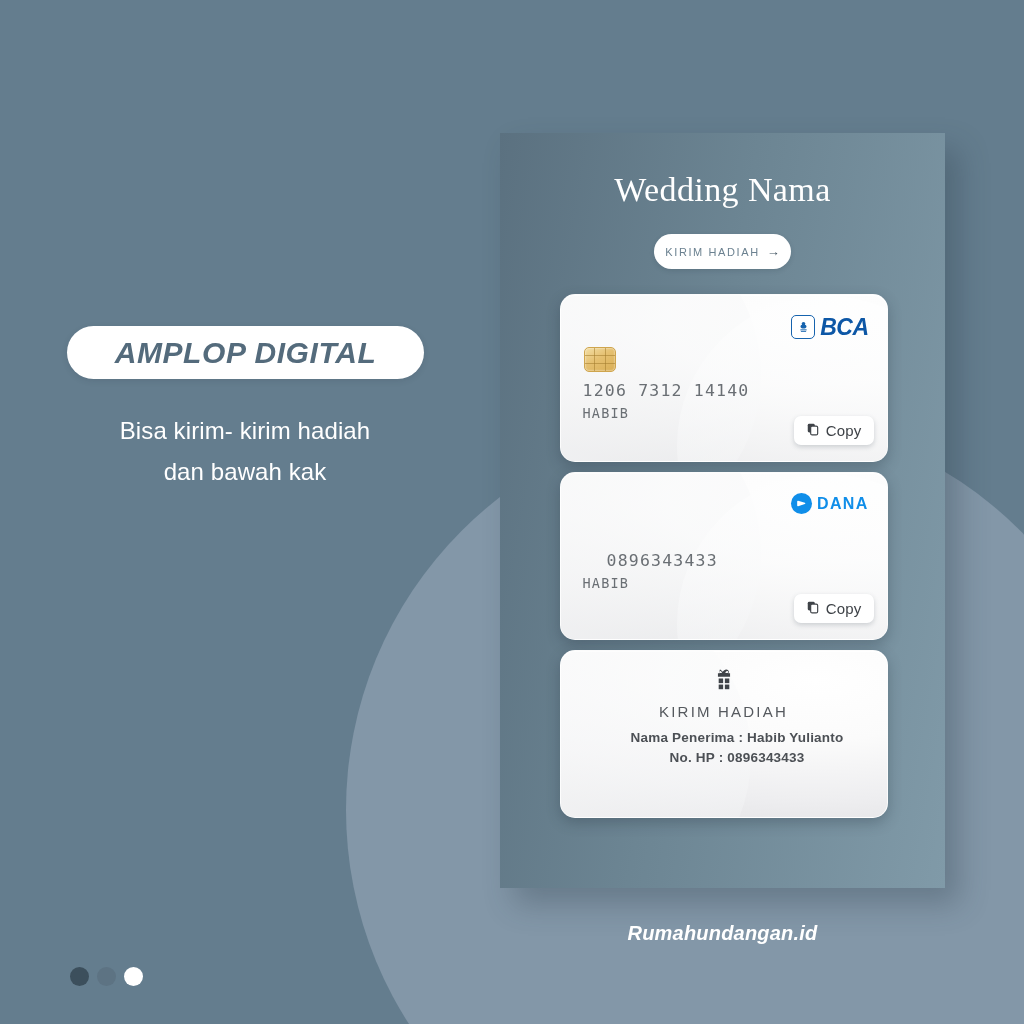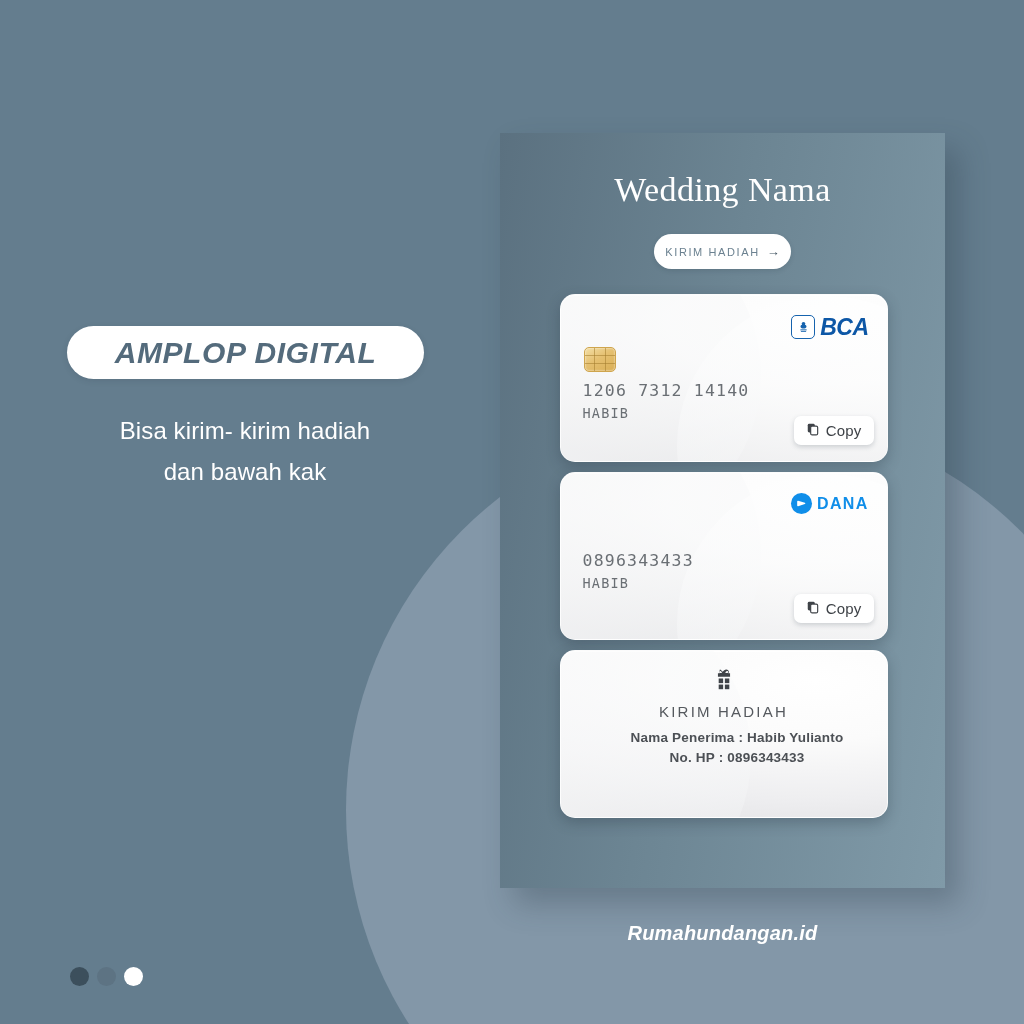--- a/index.html
+++ b/index.html
@@ -238,21 +238,21 @@
   .acct-name {
     position: absolute;
     left: 22px;
     top: 110px;
     color: #6a6f74;
     font-family: "DejaVu Sans Mono", "Liberation Mono", monospace;
     font-size: 13.5px;
     letter-spacing: 1.2px;
   }
   
-  .pay-card.dana .acct-number { top: 78px; }
+  .pay-card.dana .acct-number { top: 78px; margin-left: 24px; }
   .pay-card.dana .acct-name   { top: 102px; }
 
   
   .brand {
     position: absolute;
     right: 18px;
     top: 20px;
     display: flex;
     align-items: center;
     gap: 5px;

